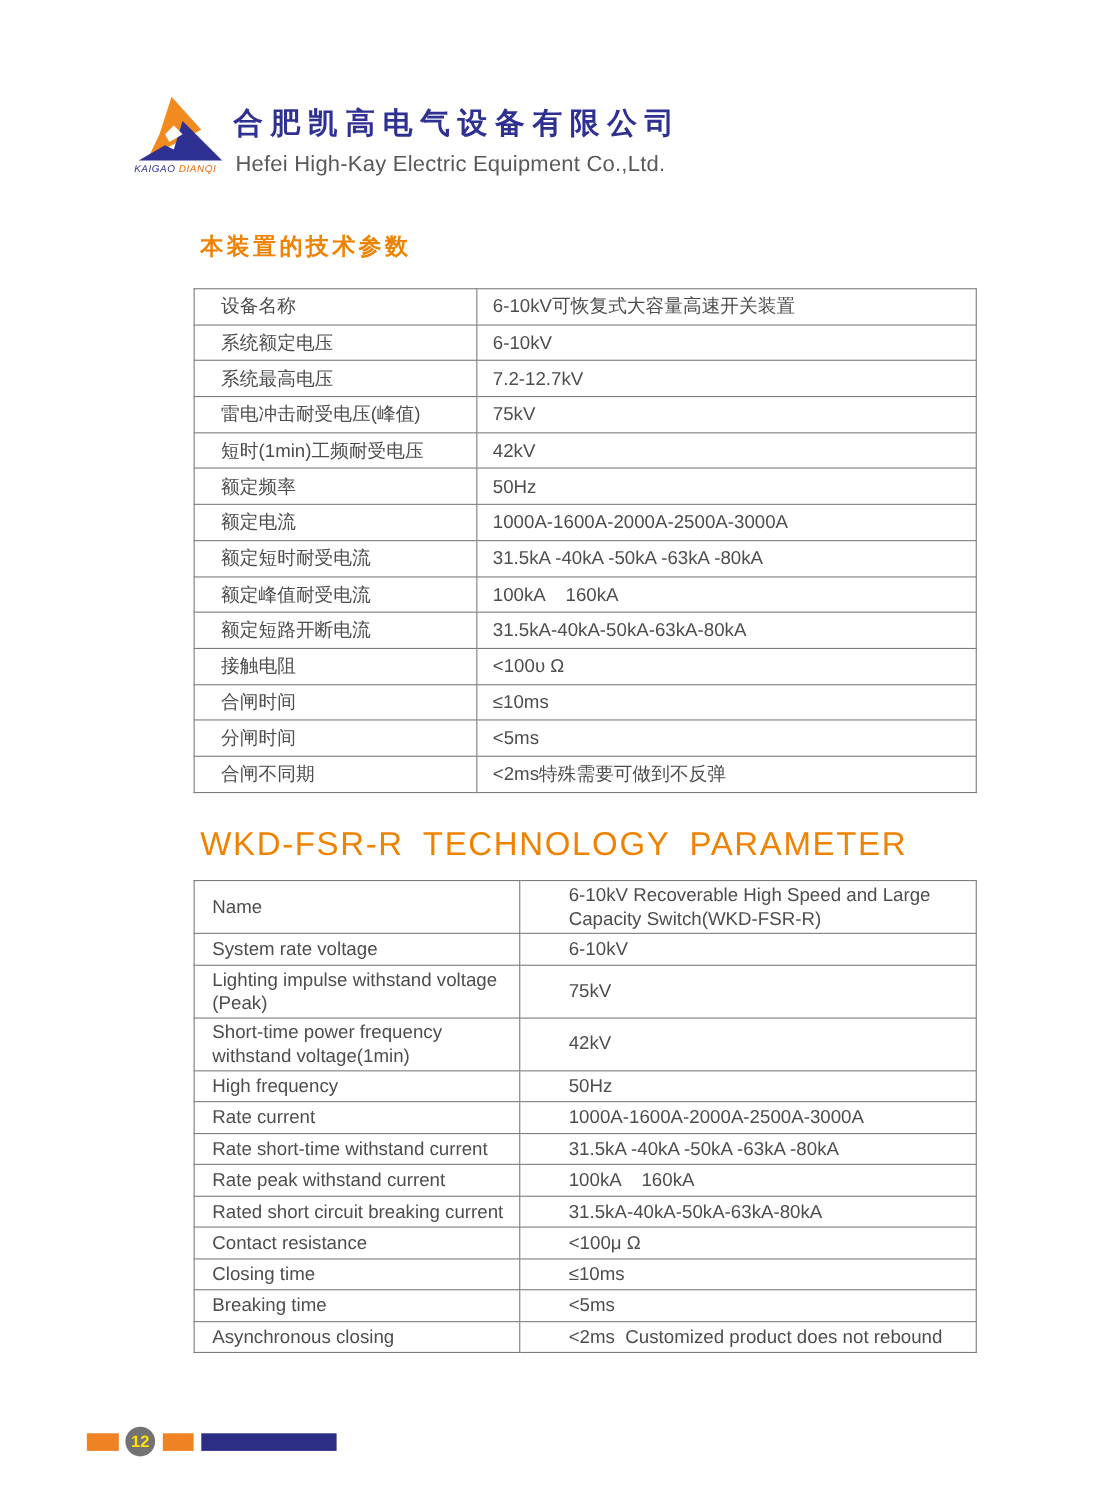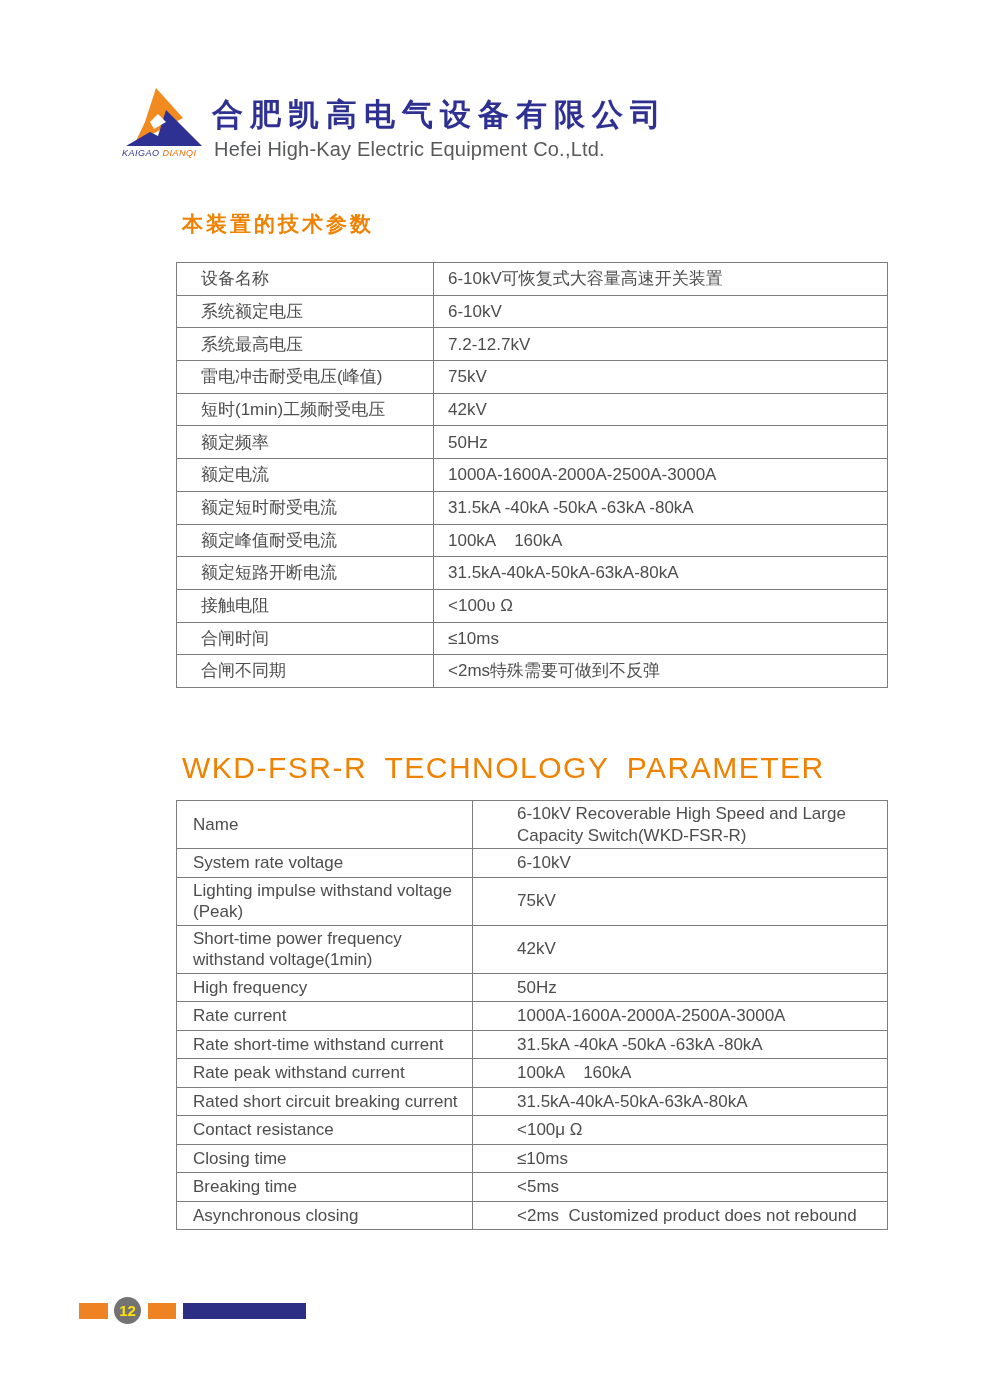--- a/index.html
+++ b/index.html
@@ -18,21 +18,21 @@
   
   .logo-block { position: absolute; left: 120px; top: 86px; width: 700px; }
   .logo-mark { position: absolute; left: 0; top: 2px; width: 88px; height: 62px; }
   .logo-sub { position: absolute; left: 2px; top: 62px; width: 100px;
               font-size: 9px; font-weight: normal; font-style: italic;
               letter-spacing: 0.5px; white-space: nowrap; }
   .logo-sub .kaigao { color: #2e3192; }
   .logo-sub .dianqi { color: #ef6a00; }
   .company-cn {
     position: absolute; left: 92px; top: 8px;
-    color: #2e3192; font-size: 31px; font-weight: bold;
+    color: #2e3192; font-size: 27px; font-weight: bold;
     letter-spacing: 7px; white-space: nowrap;
   }
   .company-en {
     position: absolute; left: 94px; top: 52px;
     color: #58595b; font-size: 20px; letter-spacing: 0.2px; white-space: nowrap;
   }
 
   
   .sec-title-cn {
     position: absolute; left: 182px; top: 210px;
@@ -142,20 +142,24 @@
         </tr>
       <tr>
           <td class="lbl">接触电阻</td>
           <td class="val">&lt;100υ Ω</td>
         </tr>
       <tr>
           <td class="lbl">合闸时间</td>
           <td class="val">≤10ms</td>
         </tr>
       <tr>
+          <td class="lbl">分闸时间</td>
+          <td class="val">&lt;5ms</td>
+        </tr>
+      <tr>
           <td class="lbl">合闸不同期</td>
           <td class="val">&lt;2ms特殊需要可做到不反弹</td>
         </tr>
     </tbody>
   </table>
 
   <div class="sec-title-en">WKD-FSR-R TECHNOLOGY PARAMETER</div>
 
   <table class="param" id="table-en">
     <tbody>

